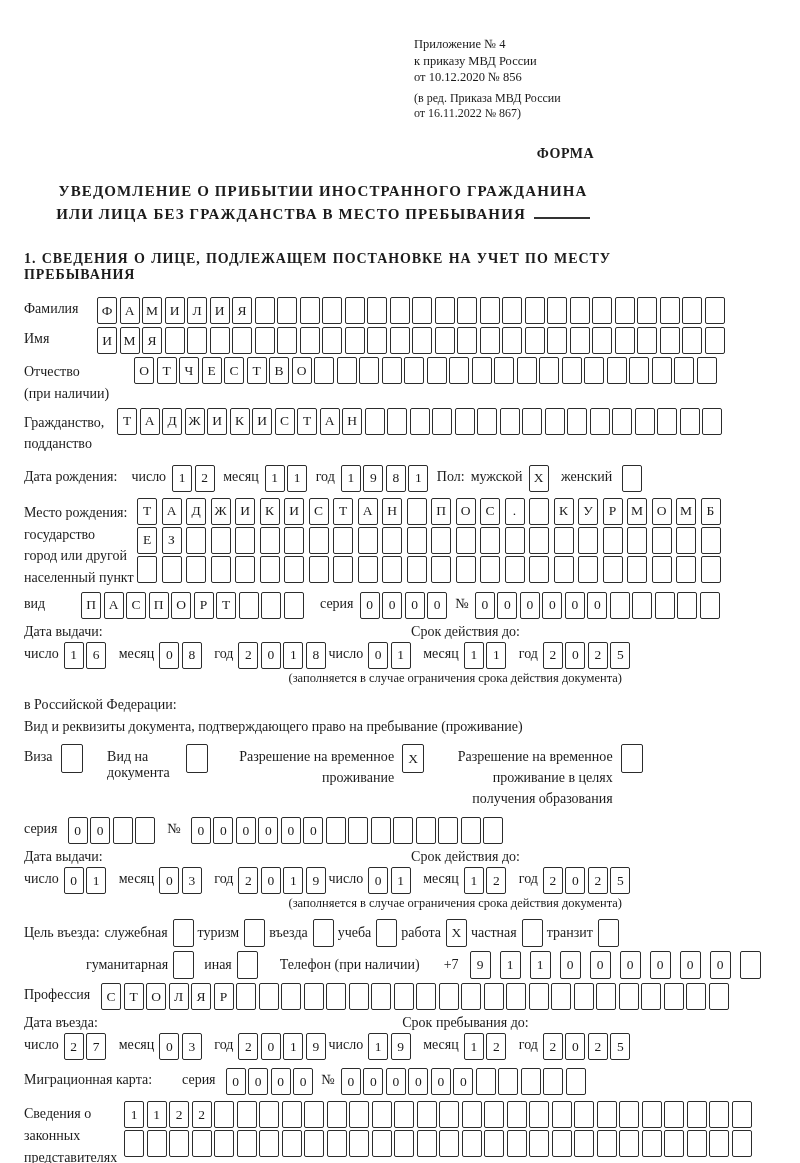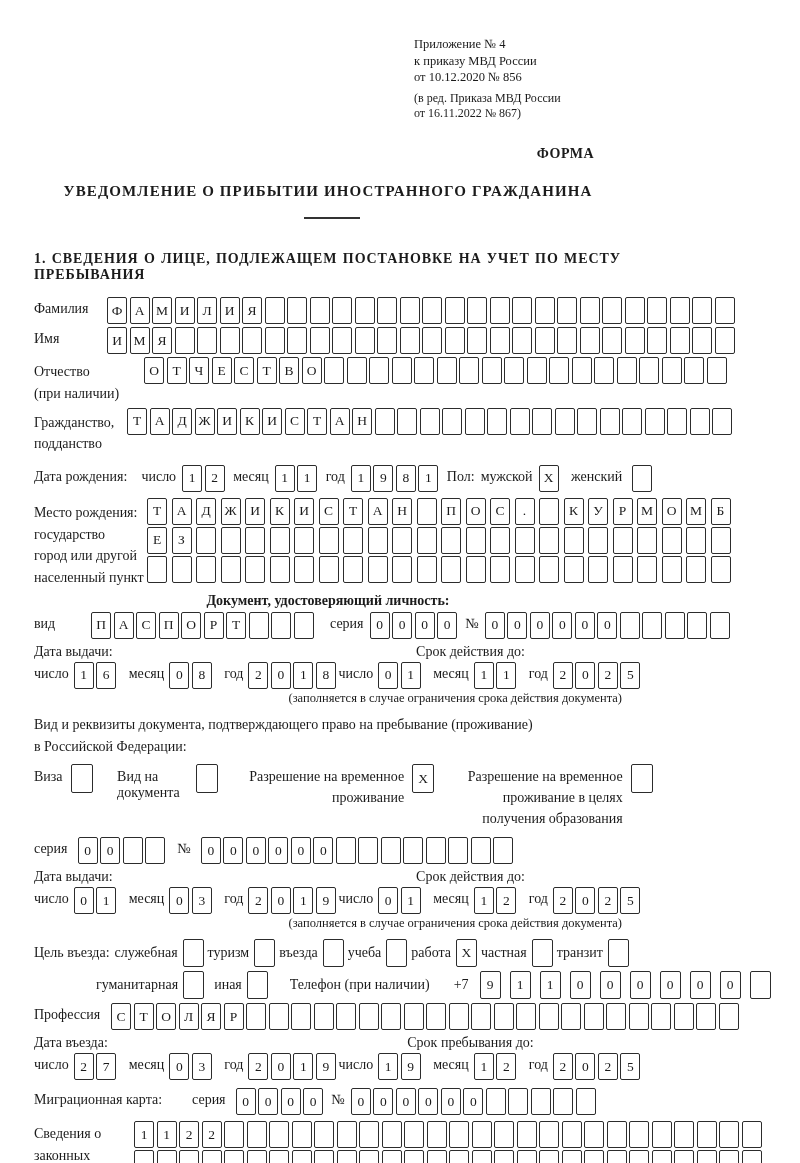--- a/index.html
+++ b/index.html
@@ -2,21 +2,21 @@
 <html><head>
 <meta charset="utf-8">
 <style>
   * { margin:0; padding:0; box-sizing:border-box; }
   html,body { background:#fff; }
   body {
     width:800px; height:1163px; overflow:hidden;
     font-family:"Liberation Serif","DejaVu Serif",serif;
     color:#1b1b1b; font-size:14px;
   }
-  .page { width:632px; height:1163px; padding:36px 10px 0 34px; }
+  .page { width:632px; height:1163px; padding:36px 10px 0 24px; }
 
   
   .hdr { width:180px; margin-left:auto; margin-right:28px; font-size:12.5px; line-height:1.32; }
   .hdr .amend { margin-top:5px; font-size:12px; }
   .forma { width:180px; margin-left:auto; margin-right:28px; margin-top:24px;
            font-weight:bold; font-size:14px; text-align:right; letter-spacing:0.5px; }
 
   .title { margin-top:18px; text-align:center; font-weight:bold; font-size:15px;
            line-height:1.5; letter-spacing:1.1px; }
   .blank-line { display:inline-block; width:56px; border-bottom:2px solid #333; height:12px; margin-left:8px; }
@@ -77,21 +77,21 @@
     <div>от 10.12.2020 № 856</div>
     <div class="amend">
       <div>(в ред. Приказа МВД России</div>
       <div>от 16.11.2022 № 867)</div>
     </div>
   </div>
   <div class="forma">ФОРМА</div>
 
   <div class="title">
     <div>УВЕДОМЛЕНИЕ О ПРИБЫТИИ ИНОСТРАННОГО ГРАЖДАНИНА</div>
-    <div><span class="blank-line"></span></div>
+    <div><span>ИЛИ ЛИЦА БЕЗ ГРАЖДАНСТВА В МЕСТО ПРЕБЫВАНИЯ</span><span class="blank-line"></span></div>
   </div>
 
   <div class="sect">1. СВЕДЕНИЯ О ЛИЦЕ, ПОДЛЕЖАЩЕМ ПОСТАНОВКЕ НА УЧЕТ ПО МЕСТУ ПРЕБЫВАНИЯ</div>
 
   <div class="frow" style="margin-top:14px">
     <span class="lbl w73">Фамилия</span>
     <span class="cells">
         <span class="cell">Ф</span>
         <span class="cell">А</span>
         <span class="cell">М</span>
@@ -342,21 +342,20 @@
             <span class="cell"></span>
             <span class="cell"></span>
             <span class="cell"></span>
             <span class="cell"></span>
             <span class="cell"></span>
           </span>
         </div>
     </span>
   </div>
 
-  <div style="text-align:center; font-weight:bold; margin-top:4px;">Документ, удостоверяющий личность:</div>
 
   <div class="frow">
     <span class="lbl w57">вид</span>
     <span class="cells">
         <span class="cell">П</span>
         <span class="cell">А</span>
         <span class="cell">С</span>
         <span class="cell">П</span>
         <span class="cell">О</span>
         <span class="cell">Р</span>
@@ -428,22 +427,22 @@
           <span class="cell">2</span>
           <span class="cell">0</span>
           <span class="cell">2</span>
           <span class="cell">5</span>
         </span>
     </span>
   </div>
   <div class="note">(заполняется в случае ограничения срока действия документа)</div>
 
   <div class="intro">
+    <div>в Российской Федерации:</div>
     <div>Вид и реквизиты документа, подтверждающего право на пребывание (проживание)</div>
-    <div>в Российской Федерации:</div>
   </div>
 
   <div class="opt-row">
     <span class="opt">
       <span class="olbl">Виза</span>
       <span class="cell"></span>
     </span>
     <span class="opt" style="margin-left:22px">
       <span class="olbl">Вид на документа</span>
       <span class="cell" style="margin-left:16px"></span>

